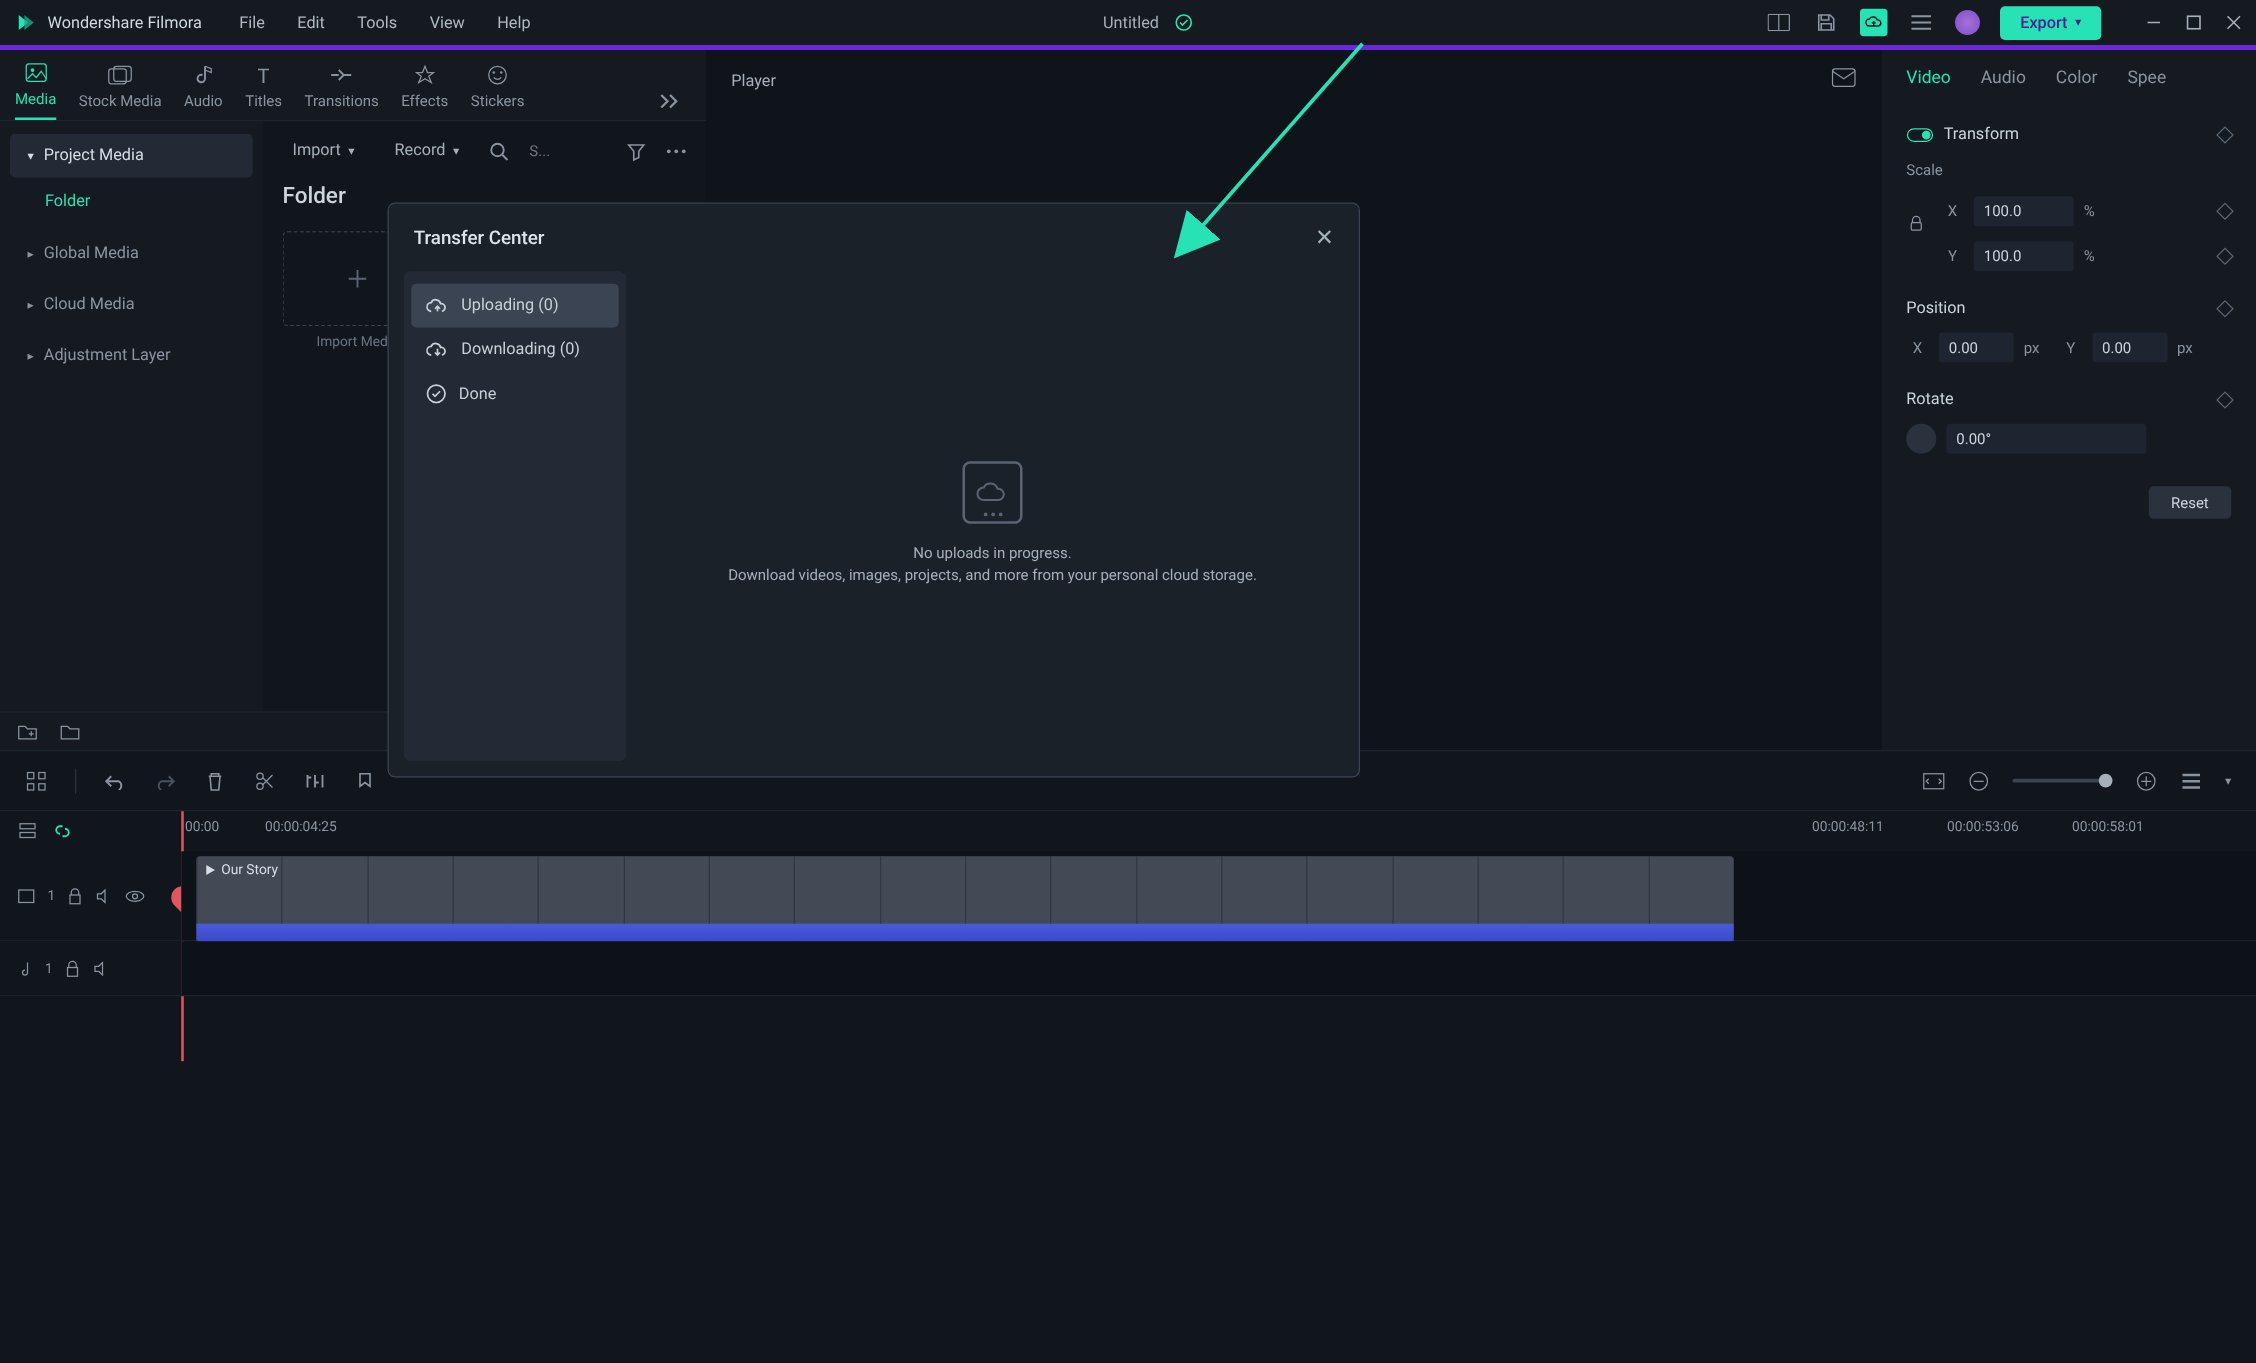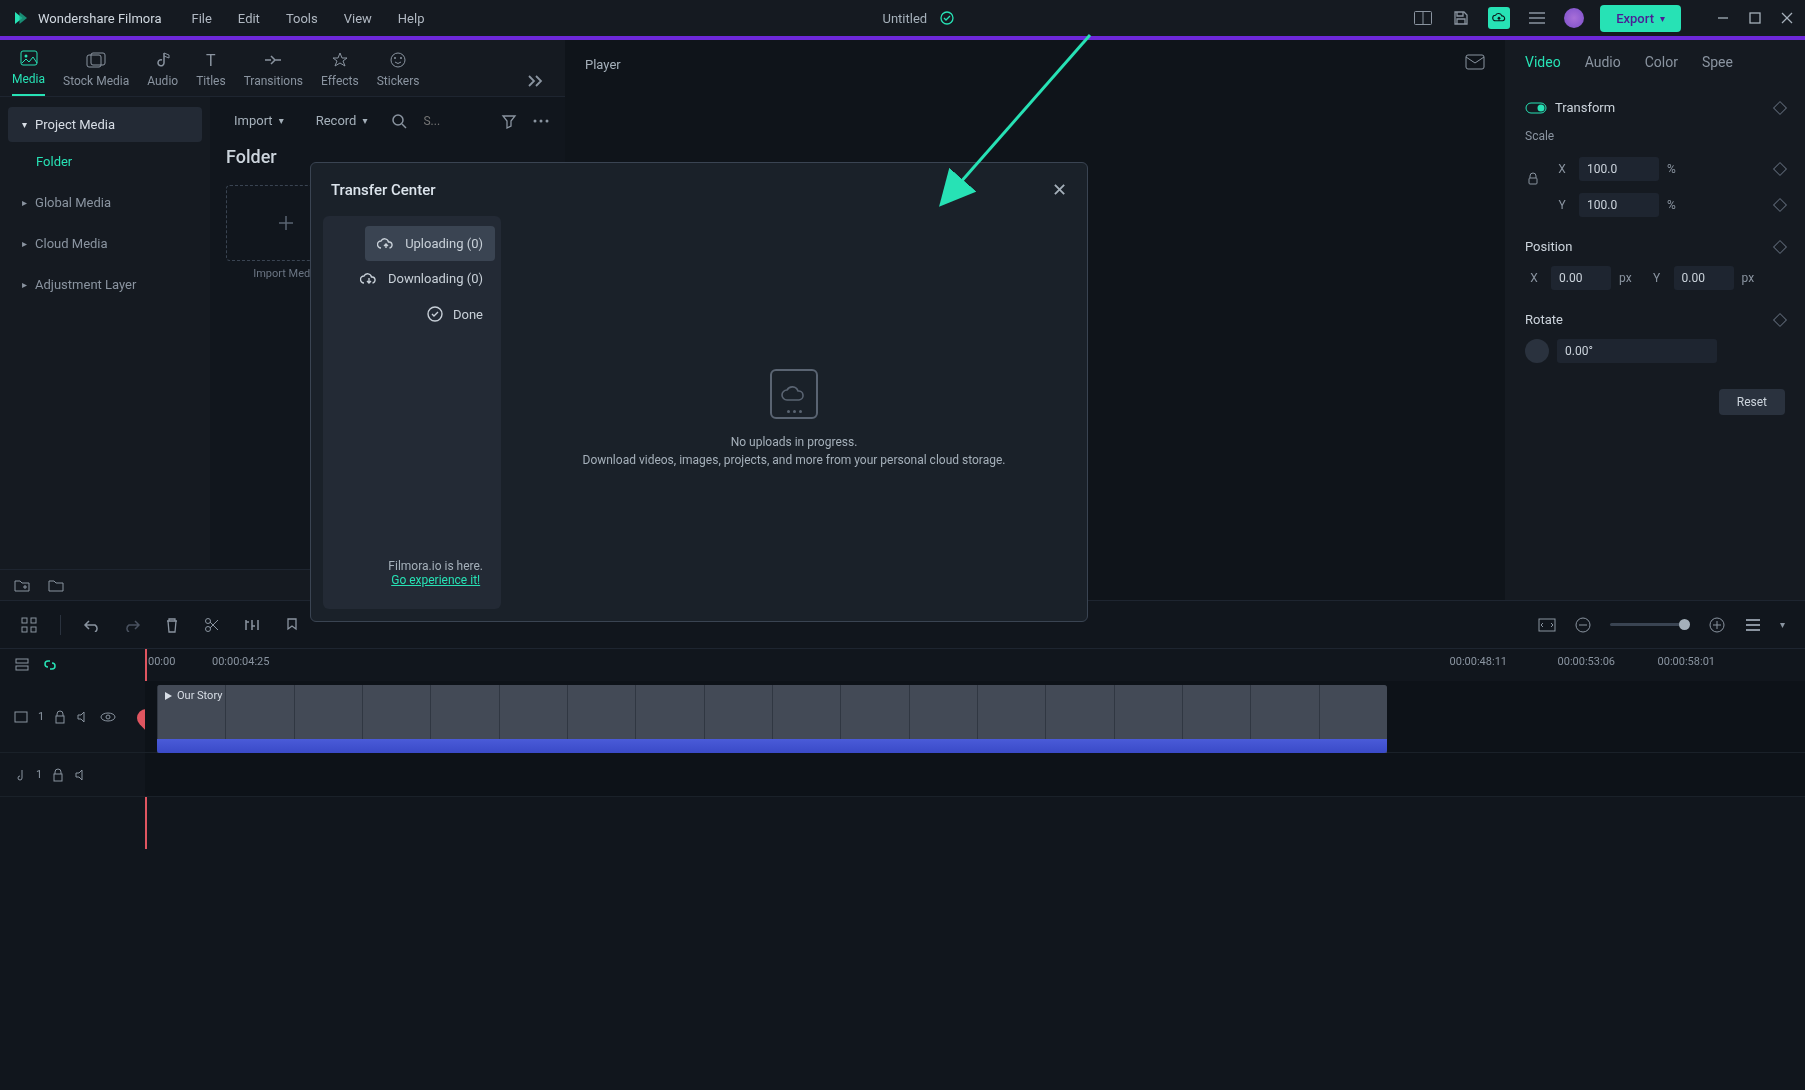--- a/index.html
+++ b/index.html
@@ -90,21 +90,21 @@
 .thumb-strip { display:flex; height:100%; opacity:0.6; }
 .thumb-strip div { flex:1; background:#4a5260; border-left:1px solid #2a323e; }
 
 
 .modal-overlay { position:absolute; inset:0; }
 .modal { position:absolute; left:310px; top:162px; width:778px; height:460px; background:#1a2129; border:1px solid #3a4452; border-radius:6px; display:flex; flex-direction:column; }
 .modal-header { padding:16px 20px; display:flex; align-items:center; }
 .modal-title { font-size:15px; color:#dce4ec; font-weight:500; }
 .modal-close { margin-left:auto; cursor:pointer; font-size:18px; color:#a5b0ba; }
 .modal-body { flex:1; display:flex; }
-.modal-side { width:178px; background:#232a35; border-radius:6px; margin:0 0 12px 12px; padding:10px 6px; display:flex; flex-direction:column;align-items:flex-end; }
+.modal-side { width:178px; background:#232a35; border-radius:6px; margin:0 0 12px 12px; padding:10px 6px; display:flex; flex-direction:column; }
 .ms-item { display:flex; align-items:center; gap:10px; padding:10px 12px; font-size:13px; color:#c8d0d8; border-radius:4px; cursor:pointer; }
 .ms-item.active { background:#3a4452; }
 .ms-footer { margin-top:auto; padding:12px; font-size:12px; color:#a5b0ba; text-align:center; }
 .ms-footer a { color:#27e2b5; text-decoration:underline; }
 .modal-main { flex:1; display:flex; flex-direction:column; align-items:center; justify-content:center; gap:14px; }
 .empty-icon { width:48px; height:50px; border:2px solid #5a6472; border-radius:6px; position:relative; display:flex; align-items:center; justify-content:center; }
 .empty-text { font-size:12px; color:#a5b0ba; text-align:center; line-height:1.5; }
 
 
 .arrow { position:absolute; pointer-events:none; }
@@ -576,24 +576,20 @@
             </svg>
           <span>Downloading (0)</span>
         </div>
         <div class="ms-item">
           <svg width="16" height="16">
               <circle cx="8" cy="8" r="7" fill="none" stroke="#c8d0d8" stroke-width="1.4"></circle>
               <path d="M5 8 l2 2 4-4" fill="none" stroke="#c8d0d8" stroke-width="1.4"></path>
             </svg>
           <span>Done</span>
         </div>
-        <div class="ms-footer">
-          <div>Filmora.io is here.</div>
-          <a href="#">Go experience it!</a>
-        </div>
       </div>
       <div class="modal-main">
         <div class="empty-icon">
           <svg width="28" height="20">
               <path d="M7 16 a5 5 0 0 1 0-10 a6 6 0 0 1 11 1 a4 4 0 0 1 1 9 z" fill="none" stroke="#5a6472" stroke-width="1.6"></path>
             </svg>
           <div style="position:absolute;bottom:4px;display:flex;gap:3px">
               <div style="width:3px;height:3px;background:#5a6472;border-radius:50%"></div>
               <div style="width:3px;height:3px;background:#5a6472;border-radius:50%"></div>
               <div style="width:3px;height:3px;background:#5a6472;border-radius:50%"></div>

